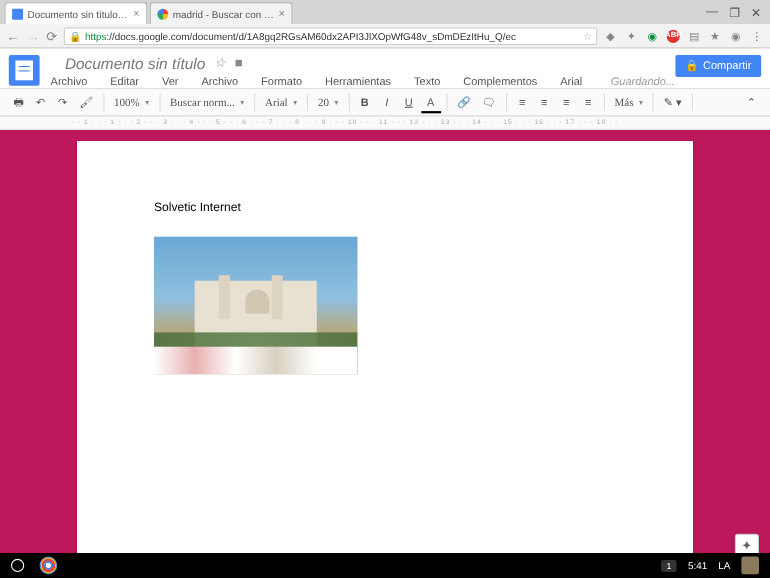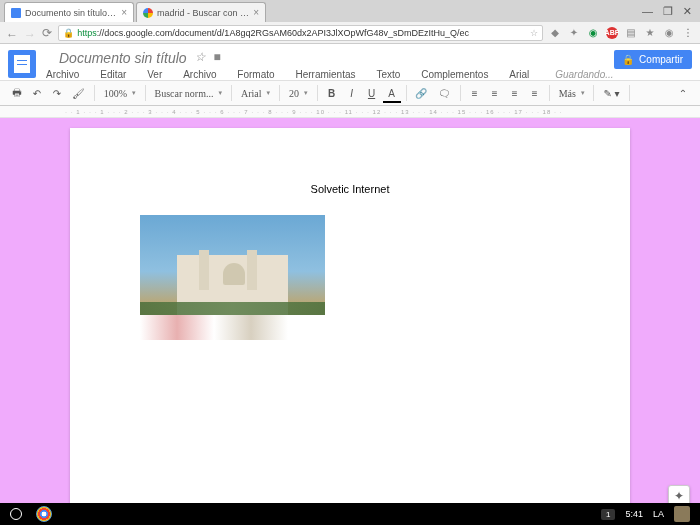--- a/index.html
+++ b/index.html
@@ -42,21 +42,21 @@
 .tb-sep { width: 1px; height: 16px; background: #ddd; margin: 0 3px; }
 .tb-drop { display: flex; align-items: center; gap: 3px; padding: 2px 4px; font-family: Liberation Serif, serif; }
 .tb-drop::after { content: '▾'; font-size: 7px; color: #888; margin-left: 2px; }
 .underline-a { text-decoration: underline; position: relative; }
 .color-a { position: relative; }
 .color-a::after { content: ''; position: absolute; bottom: -1px; left: 0; right: 0; height: 2px; background: #000; }
 .tb-collapse { margin-left: auto; }
 
 .ruler { height: 12px; background: #fafafa; border-bottom: 1px solid #e5e5e5; font-size: 6px; color: #aaa; display: flex; align-items: center; padding-left: 65px; white-space: nowrap; overflow: hidden; letter-spacing: 1px; }
 
-.canvas { background: #f0abfc; height: 399px; overflow: auto; position: relative; padding: 10px 0; text-align: center; }
+.canvas { background: #be185d; height: 399px; overflow: auto; position: relative; padding: 10px 0; }
 .page { width: 560px; min-height: 700px; background: #fff; margin: 0 auto; box-shadow: 0 1px 3px rgba(0,0,0,0.2); padding: 55px 70px; }
 .body-text { font-size: 11px; color: #000; margin-bottom: 20px; }
 .doc-image { width: 185px; height: 125px; position: relative; overflow: hidden; background: linear-gradient(180deg, #6ba8d4 0%, #8fc0e0 45%, #b8a87a 70%, #9e8f6a 100%); }
 .building { position: absolute; bottom: 25px; left: 20%; right: 20%; height: 60px; background: #e8e0d0; }
 .dome { position: absolute; width: 22px; height: 22px; background: #d0c8b0; border-radius: 50% 50% 10% 10%; bottom: 55px; left: 45%; }
 .tower1, .tower2 { position: absolute; width: 10px; height: 40px; background: #dcd4c0; bottom: 50px; }
 .tower1 { left: 32%; }
 .tower2 { left: 58%; }
 .trees { position: absolute; bottom: 20px; left: 0; right: 0; height: 18px; background: linear-gradient(90deg, #4a6e3a, #5a7d48, #4a6e3a); opacity: 0.85; }
 .houses { position: absolute; bottom: 0; left: 0; right: 0; height: 25px; background: linear-gradient(90deg, #fff 0%, #e8b0b0 20%, #fff 40%, #d8d0c0 60%, #fff 80%); }

